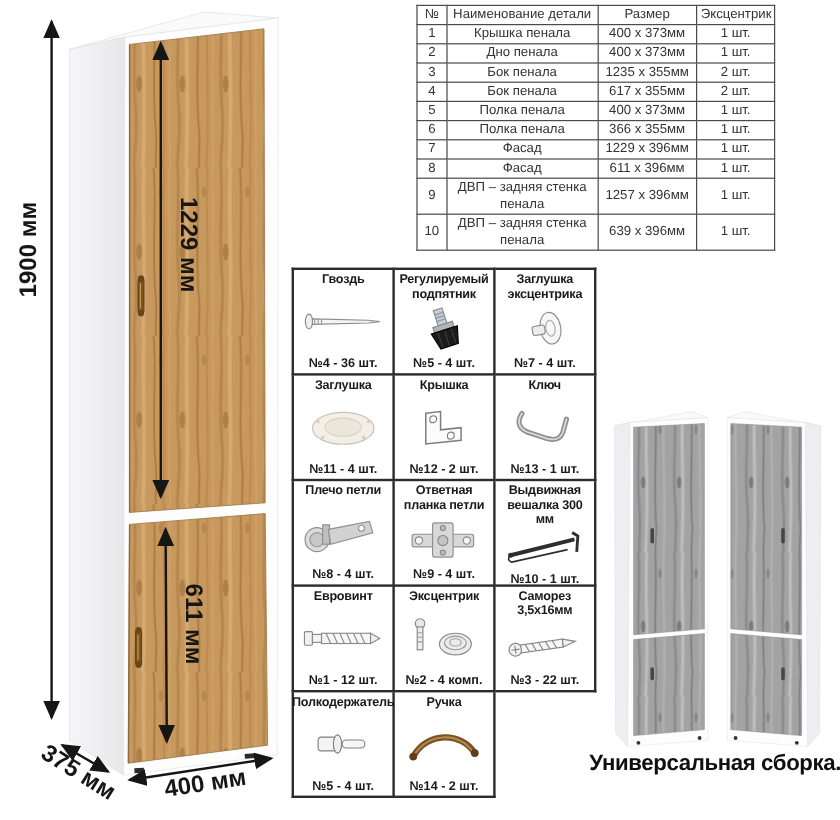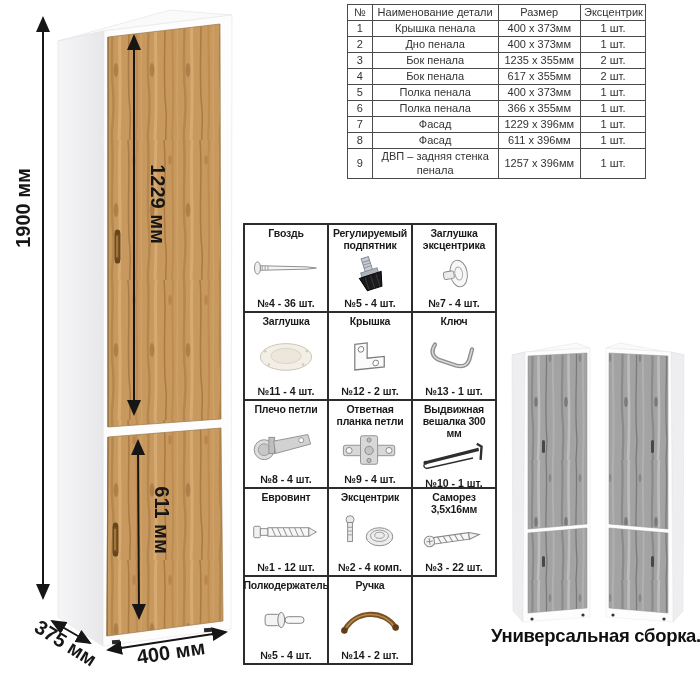--- a/index.html
+++ b/index.html
@@ -175,20 +175,26 @@
         <td class="nm">Фасад</td>
         <td>611 х 396мм</td>
         <td>1 шт.</td>
       </tr>
   <tr class="tall">
         <td>9</td>
         <td class="nm">ДВП – задняя стенка пенала</td>
         <td>1257 х 396мм</td>
         <td>1 шт.</td>
       </tr>
+  <tr class="tall">
+        <td>10</td>
+        <td class="nm">ДВП – задняя стенка пенала</td>
+        <td>639 х 396мм</td>
+        <td>1 шт.</td>
+      </tr>
 </tbody>
   </table>
 
 <table id="hardware-table">
   <tbody>
       <tr>
     <td>
           <div class="hw">
       <div class="hw-title">Гвоздь</div>
       <div class="hw-icon">

